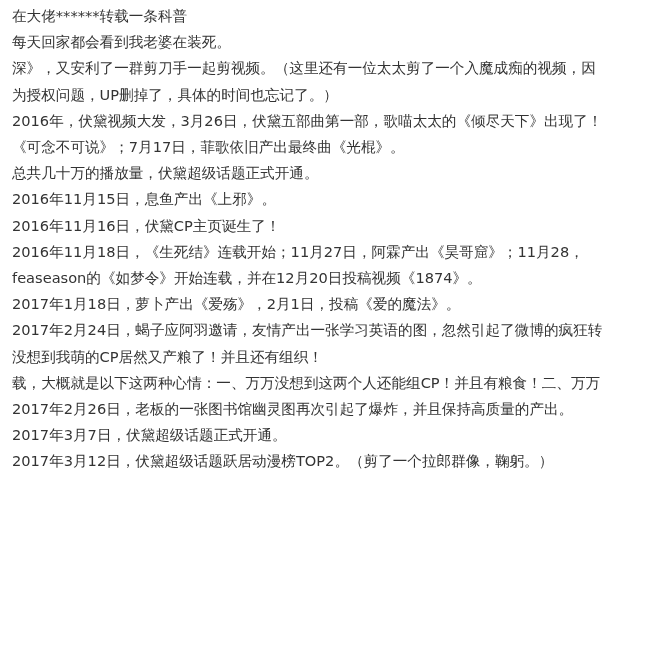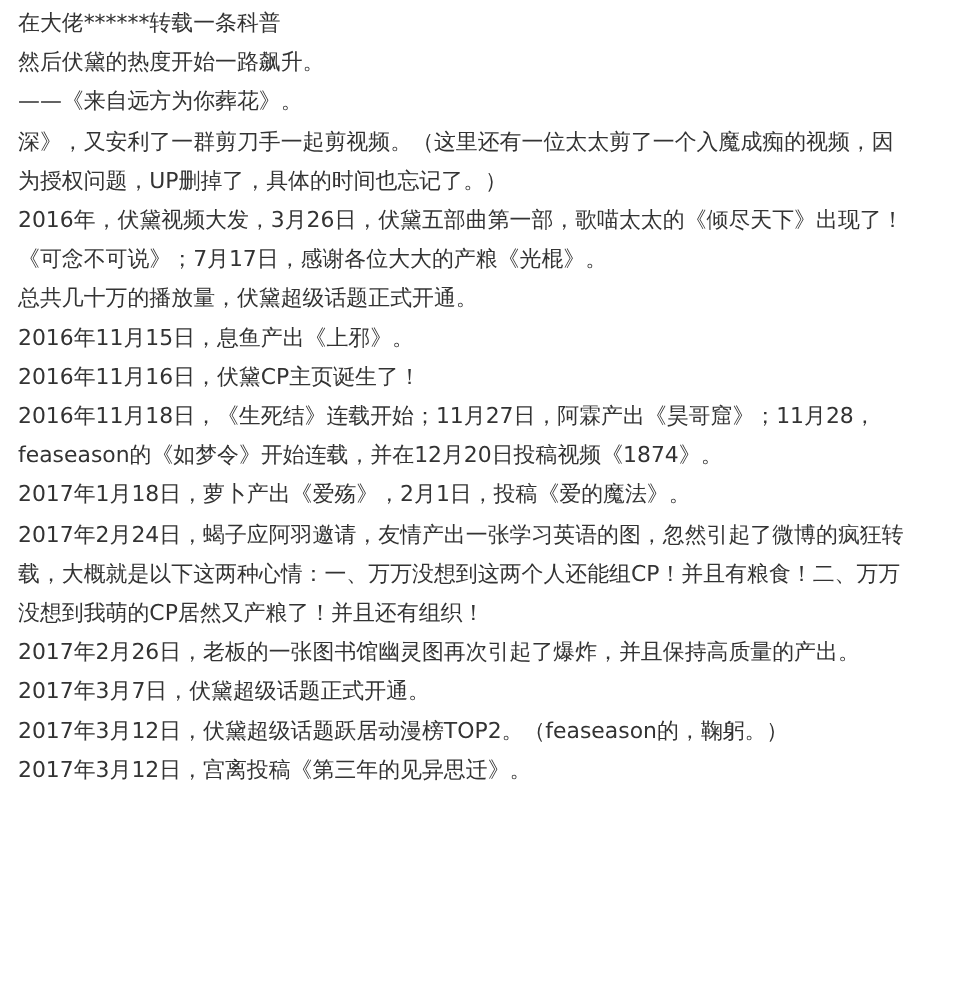--- a/index.html
+++ b/index.html
@@ -12,32 +12,30 @@
     color: #333333;
     letter-spacing: 0;
   }
   .line { white-space: nowrap; margin: 0; }
 </style>
 </head>
 <body>
 
 <div class="doc">
   <p class="line">在大佬******转载一条科普</p>
-  <p class="line">然后伏黛的热度开始一路飙升。</p>
-  <p class="line">——《来自远方为你葬花》。</p>
+  <p class="line">每天回家都会看到我老婆在装死。</p>
   <p class="line">深》，又安利了一群剪刀手一起剪视频。（这里还有一位太太剪了一个入魔成痴的视频，因</p>
   <p class="line">为授权问题，UP删掉了，具体的时间也忘记了。）</p>
   <p class="line">2016年，伏黛视频大发，3月26日，伏黛五部曲第一部，歌喵太太的《倾尽天下》出现了！</p>
-  <p class="line">《可念不可说》；7月17日，感谢各位大大的产粮《光棍》。</p>
+  <p class="line">《可念不可说》；7月17日，菲歌依旧产出最终曲《光棍》。</p>
   <p class="line">总共几十万的播放量，伏黛超级话题正式开通。</p>
   <p class="line">2016年11月15日，息鱼产出《上邪》。</p>
   <p class="line">2016年11月16日，伏黛CP主页诞生了！</p>
   <p class="line">2016年11月18日，《生死结》连载开始；11月27日，阿霖产出《昊哥窟》；11月28，</p>
   <p class="line">feaseason的《如梦令》开始连载，并在12月20日投稿视频《1874》。</p>
   <p class="line">2017年1月18日，萝卜产出《爱殇》，2月1日，投稿《爱的魔法》。</p>
   <p class="line">2017年2月24日，蝎子应阿羽邀请，友情产出一张学习英语的图，忽然引起了微博的疯狂转</p>
+  <p class="line">没想到我萌的CP居然又产粮了！并且还有组织！</p>
   <p class="line">载，大概就是以下这两种心情：一、万万没想到这两个人还能组CP！并且有粮食！二、万万</p>
-  <p class="line">没想到我萌的CP居然又产粮了！并且还有组织！</p>
   <p class="line">2017年2月26日，老板的一张图书馆幽灵图再次引起了爆炸，并且保持高质量的产出。</p>
   <p class="line">2017年3月7日，伏黛超级话题正式开通。</p>
-  <p class="line">2017年3月12日，伏黛超级话题跃居动漫榜TOP2。（feaseason的，鞠躬。）</p>
-  <p class="line">2017年3月12日，宫离投稿《第三年的见异思迁》。</p>
+  <p class="line">2017年3月12日，伏黛超级话题跃居动漫榜TOP2。（剪了一个拉郎群像，鞠躬。）</p>
 </div>
 
 </body></html>

